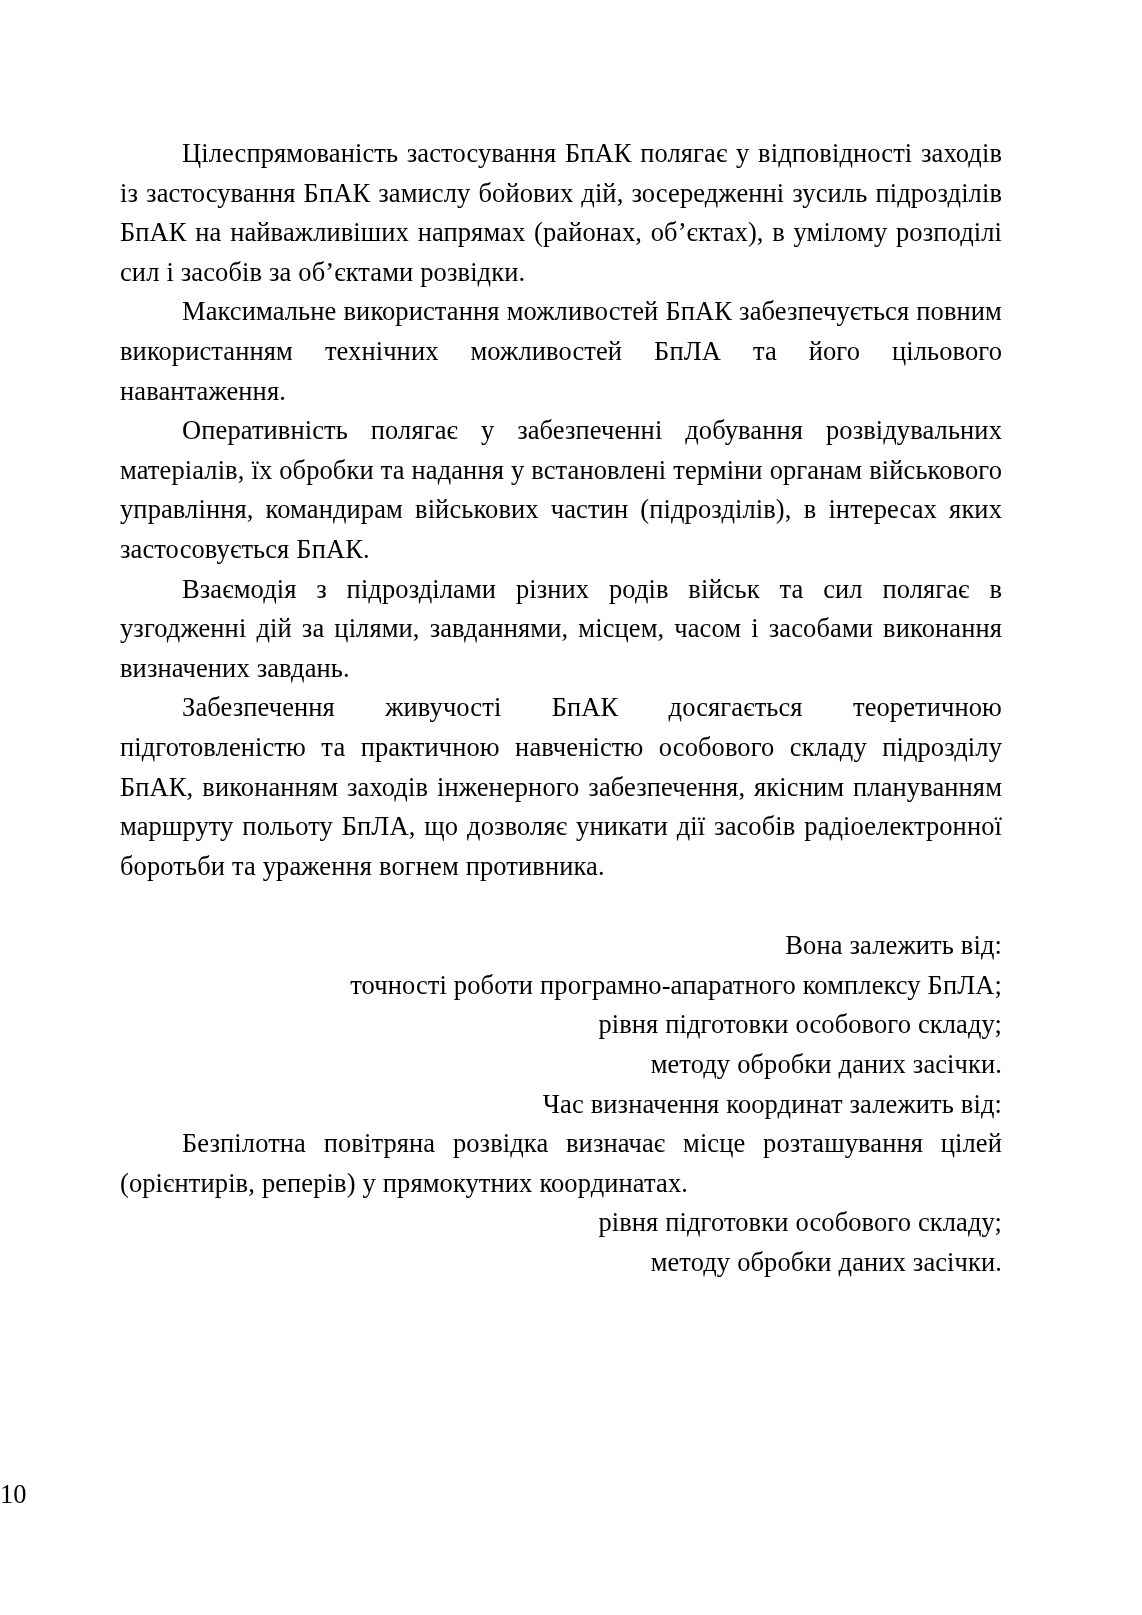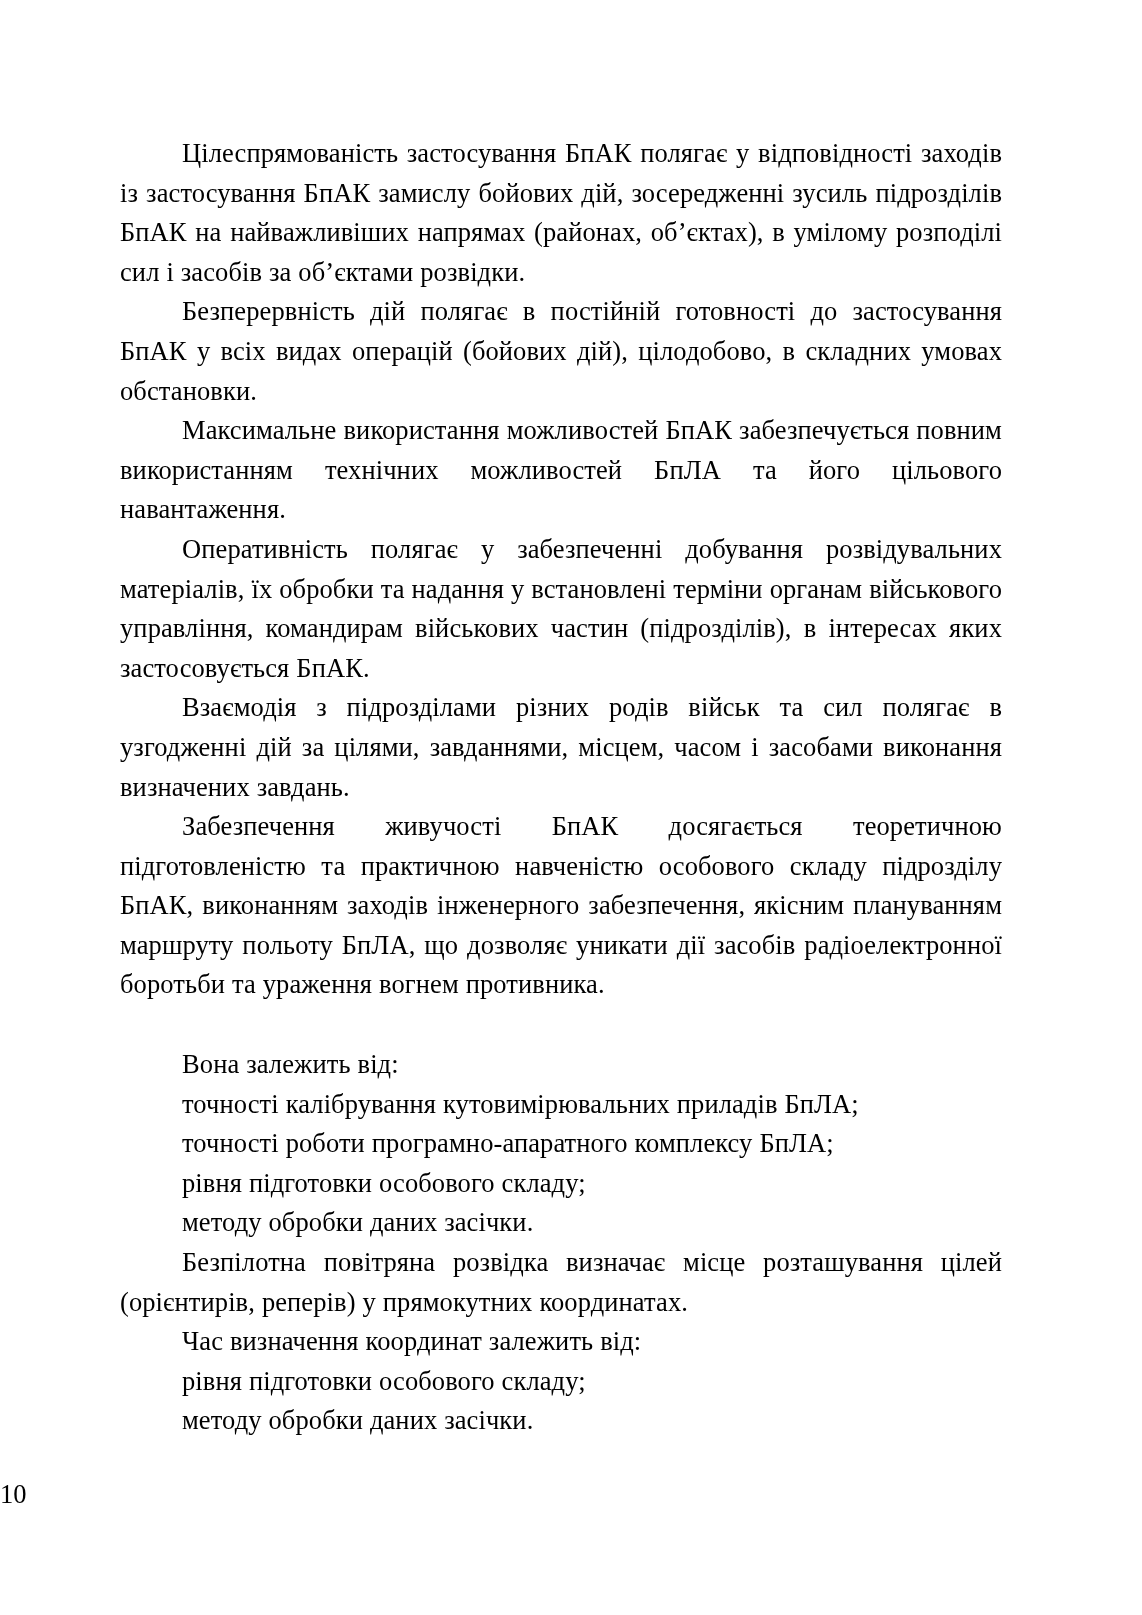--- a/index.html
+++ b/index.html
@@ -32,21 +32,21 @@
     text-align: justify;
     text-justify: inter-word;
     text-indent: 62px;
     letter-spacing: 0.1px;
     word-spacing: 0.2px;
     hyphens: none;
     -webkit-hyphens: none;
   }
   
   p.listline {
-    text-align: left;
+    text-align: right;
   }
   .gap-section { height: 40px; }
   .page-number {
     position: absolute;
     left: 0;
     right: 0;
     top: 1463px;
     text-align: left;
     font-family: "Liberation Serif", "DejaVu Serif", serif;
     font-size: 26.5px;
@@ -56,47 +56,45 @@
 </style>
 </head>
 <body>
 
 <div class="page">
 
   <div class="content">
 
     <p class="para">Цілеспрямованість застосування БпАК полягає у відповідності заходів із застосування БпАК замислу бойових дій, зосередженні зусиль підрозділів БпАК на найважливіших напрямах (районах, об’єктах), в умілому розподілі сил і засобів за об’єктами розвідки.</p>
 
-    <p class="para">Безперервність дій полягає в постійній готовності до застосування БпАК у всіх видах операцій (бойових дій), цілодобово, в складних умовах обстановки.</p>
 
     <p class="para">Максимальне використання можливостей БпАК забезпечується повним використанням технічних можливостей БпЛА та його цільового навантаження.</p>
 
     <p class="para">Оперативність полягає у забезпеченні добування розвідувальних матеріалів, їх обробки та надання у встановлені терміни органам військового управління, командирам військових частин (підрозділів), в інтересах яких застосовується БпАК.</p>
 
     <p class="para">Взаємодія з підрозділами різних родів військ та сил полягає в узгодженні дій за цілями, завданнями, місцем, часом і засобами виконання визначених завдань.</p>
 
     <p class="para">Забезпечення живучості БпАК досягається теоретичною підготовленістю та практичною навченістю особового складу підрозділу БпАК, виконанням заходів інженерного забезпечення, якісним плануванням маршруту польоту БпЛА, що дозволяє уникати дії засобів радіоелектронної боротьби та ураження вогнем противника.</p>
 
     <div class="gap-section"></div>
 
 
     <p class="para listline">Вона залежить від:</p>
 
 
-    <p class="para listline">точності калібрування кутовимірювальних приладів БпЛА;</p>
 
     <p class="para listline">точності роботи програмно-апаратного комплексу БпЛА;</p>
 
     <p class="para listline">рівня підготовки особового складу;</p>
 
     <p class="para listline">методу обробки даних засічки.</p>
 
+    <p class="para listline">Час визначення координат залежить від:</p>
+
     <p class="para">Безпілотна повітряна розвідка визначає місце розташування цілей (орієнтирів, реперів) у прямокутних координатах.</p>
-
-    <p class="para listline">Час визначення координат залежить від:</p>
 
 
     <p class="para listline">рівня підготовки особового складу;</p>
 
     <p class="para listline">методу обробки даних засічки.</p>
 
   </div>
 
   <div class="page-number">10</div>
 

